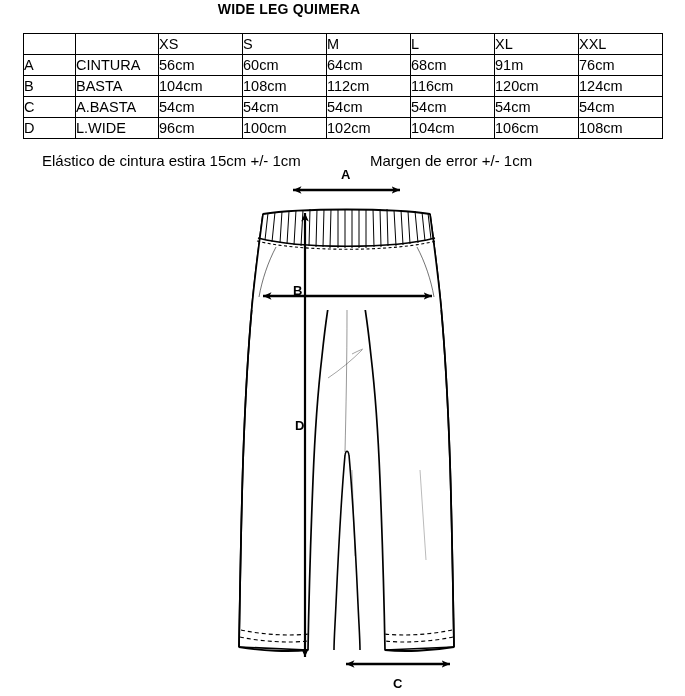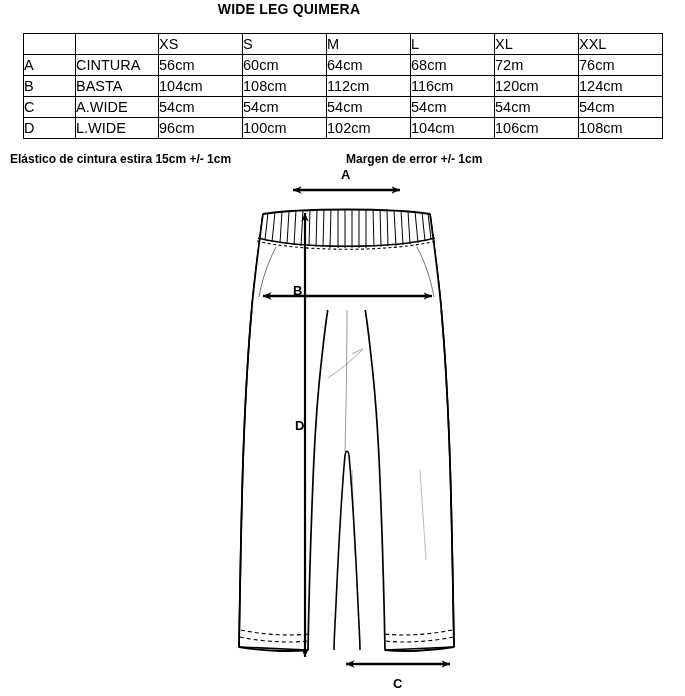--- a/index.html
+++ b/index.html
@@ -68,26 +68,27 @@
     font-size: 14.5px;
     margin-top: 44px;
   }
   td.val-cell {
     font-size: 14.5px;
   }
 
   
   .note {
     position: absolute;
-    font-size: 12px;
-    font-weight: bold;
+    font-size: 15px;
+    font-weight: normal;
     white-space: nowrap;
+    margin-left: 32px;
   }
   #note-elastic { left: 10px;  top: 152px; }
-  #note-margin  { left: 346px; top: 152px; }
+  #note-margin  { left: 338px; top: 152px; }
 
   
   #drawing {
     position: absolute;
     left: 0;
     top: 0;
     width: 685px;
     height: 696px;
   }
   #drawing svg { display: block; }
@@ -133,36 +134,36 @@
       </tr>
     </thead>
     <tbody>
       <tr>
         <td class="key-cell">A</td>
         <td class="name-cell">CINTURA</td>
         <td class="val-cell">56cm</td>
         <td class="val-cell">60cm</td>
         <td class="val-cell">64cm</td>
         <td class="val-cell">68cm</td>
-        <td class="val-cell">72m</td>
+        <td class="val-cell">91m</td>
         <td class="val-cell">76cm</td>
       </tr>
       <tr>
         <td class="key-cell">B</td>
         <td class="name-cell">BASTA</td>
         <td class="val-cell">104cm</td>
         <td class="val-cell">108cm</td>
         <td class="val-cell">112cm</td>
         <td class="val-cell">116cm</td>
         <td class="val-cell">120cm</td>
         <td class="val-cell">124cm</td>
       </tr>
       <tr>
         <td class="key-cell">C</td>
-        <td class="name-cell">A.WIDE</td>
+        <td class="name-cell">A.BASTA</td>
         <td class="val-cell">54cm</td>
         <td class="val-cell">54cm</td>
         <td class="val-cell">54cm</td>
         <td class="val-cell">54cm</td>
         <td class="val-cell">54cm</td>
         <td class="val-cell">54cm</td>
       </tr>
       <tr>
         <td class="key-cell">D</td>
         <td class="name-cell">L.WIDE</td>

